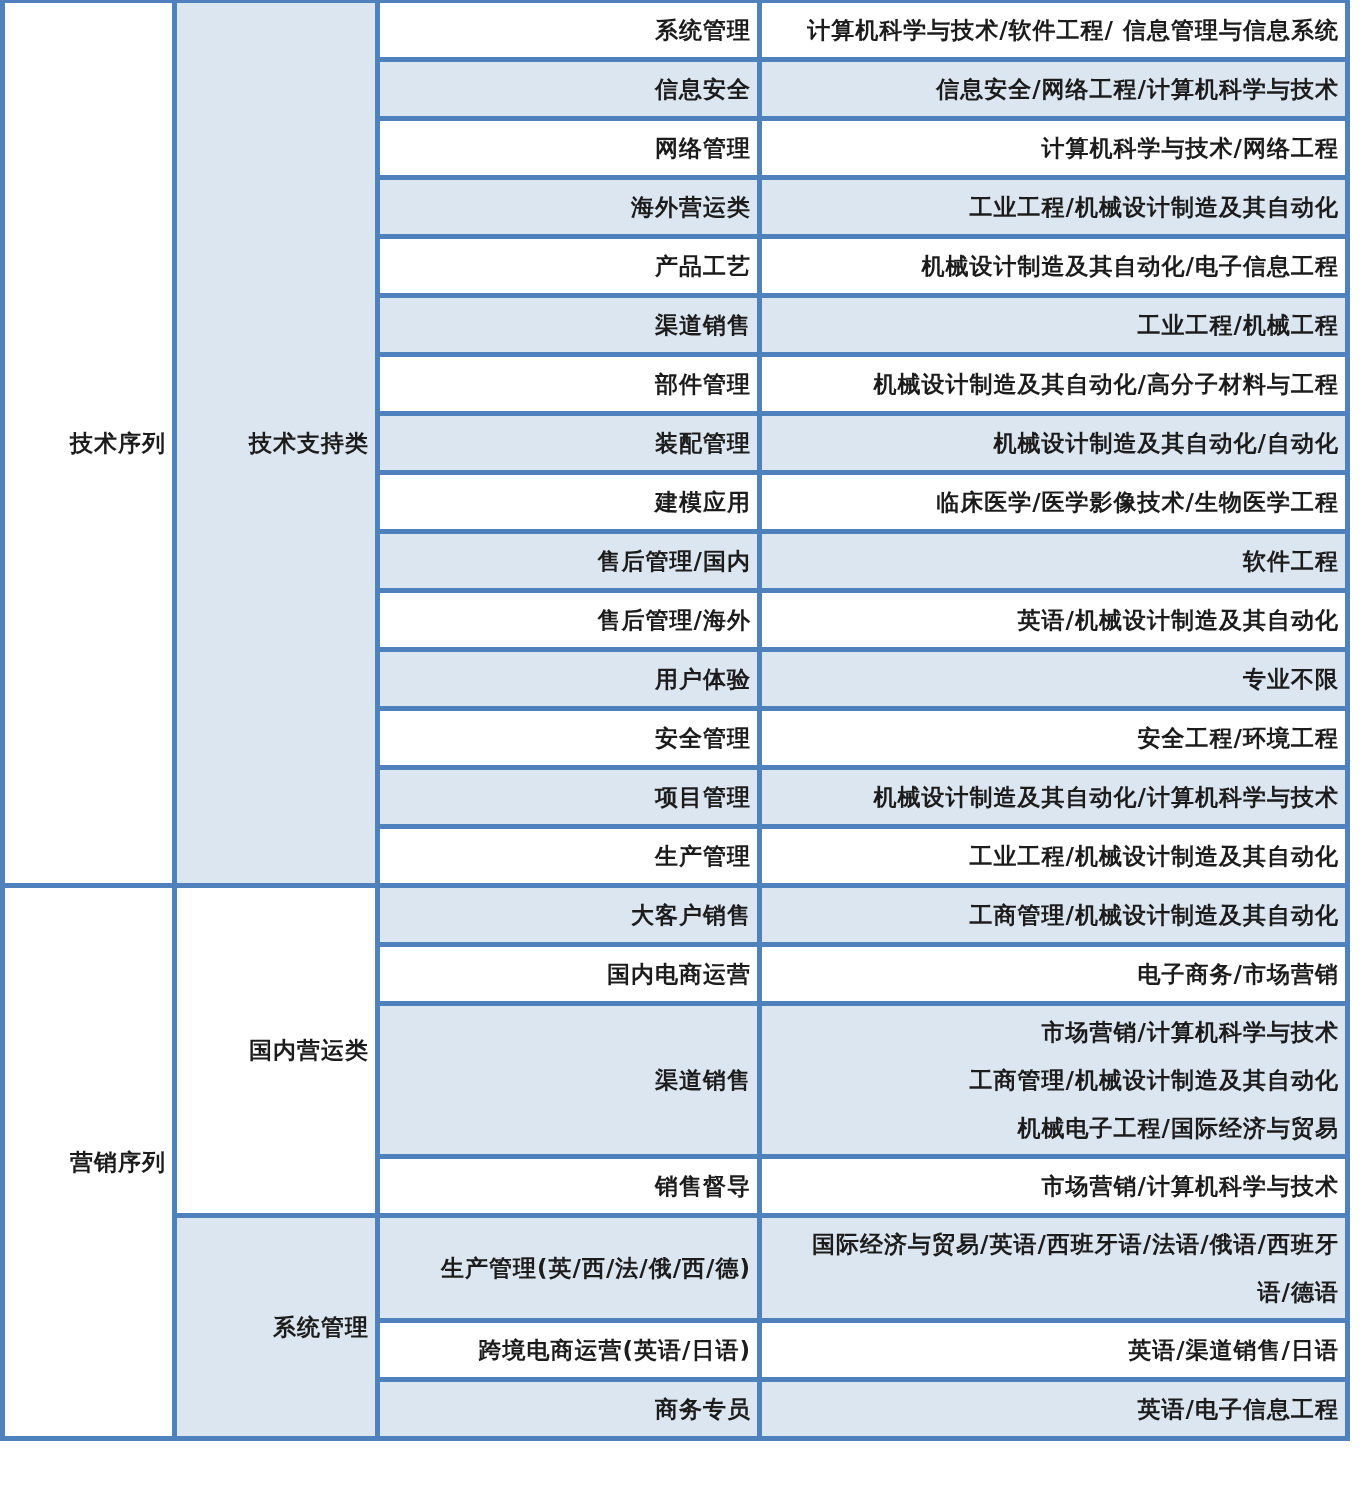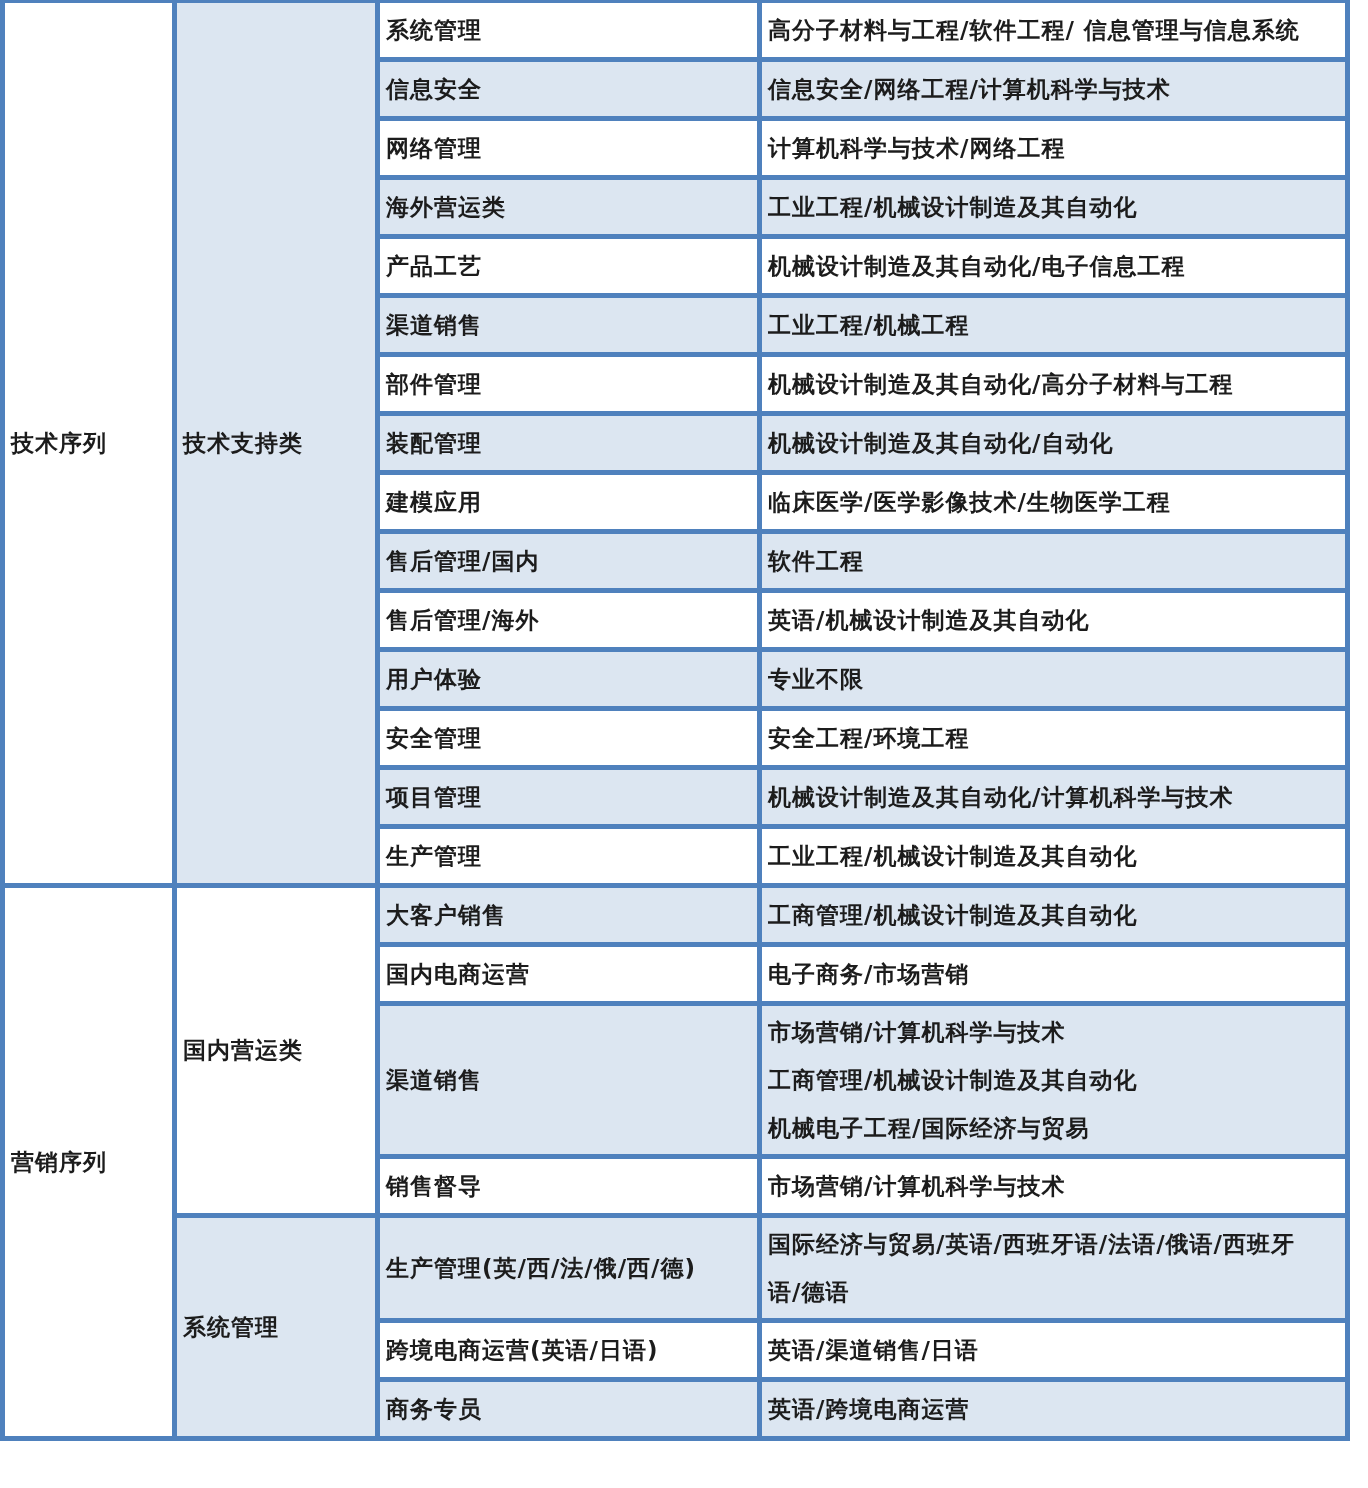--- a/index.html
+++ b/index.html
@@ -15,21 +15,21 @@
   }
   table.jobs{
     border-collapse:collapse;
     table-layout:fixed;
     width:1345px;
     margin:0;
   }
   table.jobs td{
     border:5px solid var(--border-blue);
     padding:2px 6px;
-    text-align:left;
+    text-align:right;
     vertical-align:middle;
     font-weight:700;
     font-size:23px;
     letter-spacing:1px;
     overflow:hidden;
   }
   
   td.noleft{border-left:0;}
   
   tr.top td{border-top-width:3px;}
@@ -55,21 +55,21 @@
     <col style="width:203px">
     <col style="width:382px">
     <col style="width:588px">
   </colgroup>
   <tbody>
 
     <tr class="rfirst top">
       <td class="plain noleft" rowspan="15">技术序列</td>
       <td class="alt" rowspan="15">技术支持类</td>
       <td class="plain bb-thick">系统管理</td>
-      <td class="plain majors bb-thick">高分子材料与工程/软件工程/ 信息管理与信息系统</td>
+      <td class="plain majors bb-thick">计算机科学与技术/软件工程/ 信息管理与信息系统</td>
     </tr>
     <tr class="r">
       <td class="alt">信息安全</td>
       <td class="alt majors">信息安全/网络工程/计算机科学与技术</td>
     </tr>
     <tr class="r">
       <td class="plain">网络管理</td>
       <td class="plain majors">计算机科学与技术/网络工程</td>
     </tr>
     <tr class="r">
@@ -147,16 +147,16 @@
       <td class="alt">生产管理(英/西/法/俄/西/德)</td>
       <td class="alt majors">国际经济与贸易/英语/西班牙语/法语/俄语/西班牙
 语/德语</td>
     </tr>
     <tr class="r">
       <td class="plain">跨境电商运营(英语/日语)</td>
       <td class="plain majors">英语/渠道销售/日语</td>
     </tr>
     <tr class="r">
       <td class="alt">商务专员</td>
-      <td class="alt majors">英语/跨境电商运营</td>
+      <td class="alt majors">英语/电子信息工程</td>
     </tr>
   </tbody>
 </table>
 
 </body></html>

